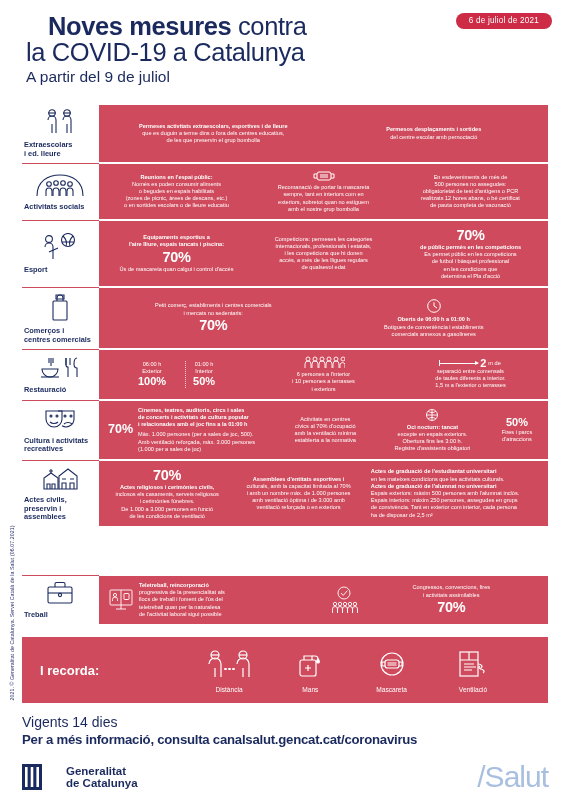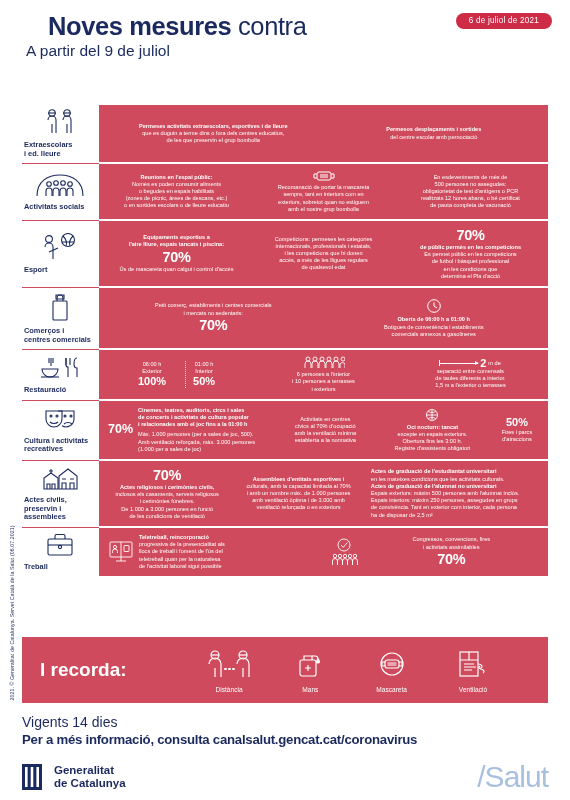--- a/index.html
+++ b/index.html
@@ -28,21 +28,21 @@
   .h3{font-size:15.5px;line-height:22px;font-weight:400;color:#1b2a5e;margin-top:1px;}
   .datebadge{
     position:absolute;right:18px;top:13px;
     background:#cd2b46;color:#fff;border-radius:11px;
     padding:3px 13px 4px;font-size:8.2px;letter-spacing:.2px;
   }
 
   
   .table{position:absolute;left:22px;top:104px;width:526px;}
   .row{display:flex;align-items:stretch;border-bottom:1.6px solid #ffffff;}
-  .row:last-child{border-bottom:none;}
+  .row:last-child{border-bottom:none;margin-top:48px;}
   .row .left{
     width:77px;flex:0 0 77px;background:#ffffff;
     border-top:1.5px solid #cf4a5c;
     display:flex;flex-direction:column;justify-content:center;
     padding:4px 4px 4px 2px;box-sizing:border-box;
   }
   .row:first-child .left{border-top:none;}
   .row .left .lbl{font-size:7.4px;font-weight:700;line-height:8.6px;color:#1b2a5e;margin-top:3px;}
   .row .right{
     flex:1;background:#cf4a5c;color:#ffffff;
@@ -71,46 +71,52 @@
   .arrowline{width:38px;height:1.1px;background:#fff;position:relative;}
   .arrowline:after{content:"";position:absolute;right:-1px;top:-2px;border-left:4px solid #fff;border-top:2.6px solid transparent;border-bottom:2.6px solid transparent;}
   .arrowline:before{content:"";position:absolute;left:-1px;top:-2.5px;width:1.2px;height:6px;background:#fff;}
 
   
   .recorda{
     position:absolute;left:22px;top:637px;width:526px;height:66px;
     background:#cf4a5c;color:#fff;display:flex;align-items:center;
     box-sizing:border-box;padding:0 18px;
   }
-  .recorda .title{font-size:19px;font-weight:700;flex:0 0 150px;}
+  .recorda .title{font-size:13px;font-weight:700;flex:0 0 150px;}
   .recorda .items{flex:1;display:flex;justify-content:space-between;align-items:flex-end;padding-right:18px;}
   .recorda .item{text-align:center;width:78px;}
   .recorda .item .cap{font-size:6.6px;margin-top:3px;}
 
   
   .footer{position:absolute;left:22px;top:714px;width:526px;}
   .fline{font-size:14px;color:#1b2a5e;margin-bottom:2px;}
   .fmain{font-size:13.2px;font-weight:700;color:#1b2a5e;letter-spacing:-.25px;}
   .logos{position:absolute;left:22px;top:762px;width:526px;display:flex;align-items:center;justify-content:space-between;}
-  .gen{display:flex;gap:12px;}
+  .gen{display:flex;align-items:center;gap:24px;}
   .genmark{width:20px;height:26px;display:block;}
   .gentxt{font-size:11.5px;font-weight:700;line-height:12.5px;color:#1b2a5e;}
   .salut{font-size:30px;font-weight:400;color:#a8bfe0;letter-spacing:-1px;line-height:30px;}
 </style>
 </head>
 <body>
 
 <div class="page">
 
   <div class="vcopy">2021. © Generalitat de Catalunya. Servei Català de la Salut (06.07.2021)</div>
 
   <div class="header">
     <div class="h1">
       <span class="b">Noves mesures</span>
       <span>contra</span>
+    </div>
+    <div class="h2">
+      <span>la</span>
+      <span class="b">COVID-19</span>
+      <span>a</span>
+      <span class="b">Catalunya</span>
     </div>
     <div class="h3">A partir del 9 de juliol</div>
   </div>
   <div class="datebadge">6 de juliol de 2021</div>
 
   <div class="table">
 
     <div class="row">
       <div class="left">
         <svg class="ico" width="40" height="28" viewBox="0 0 40 28">

